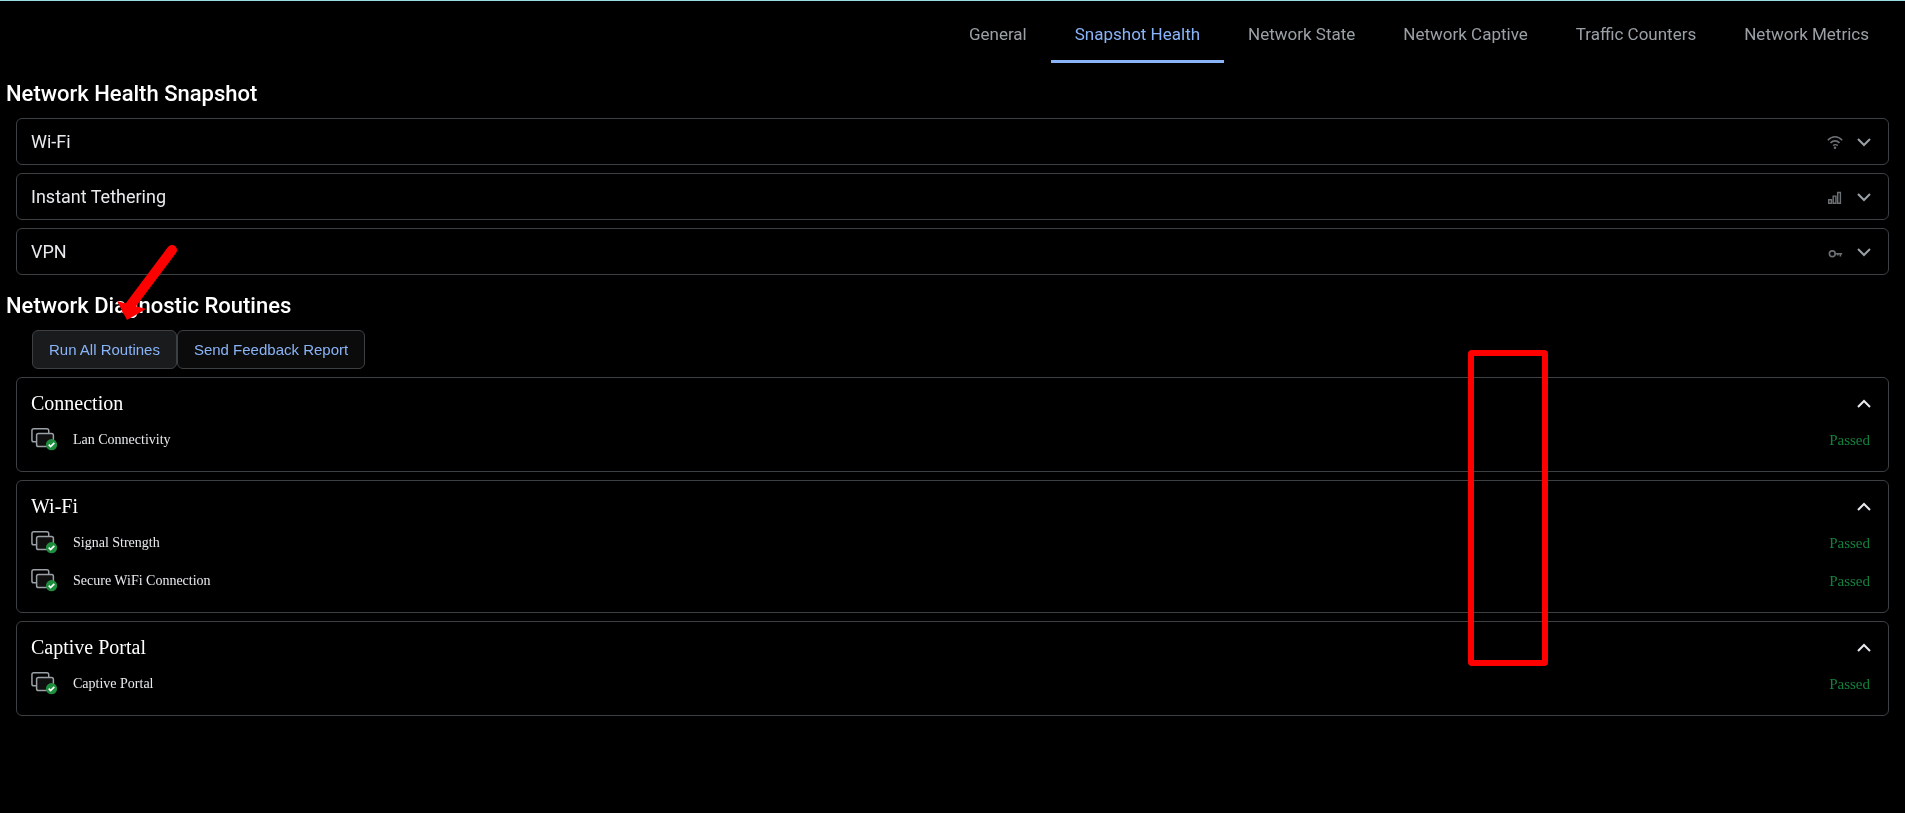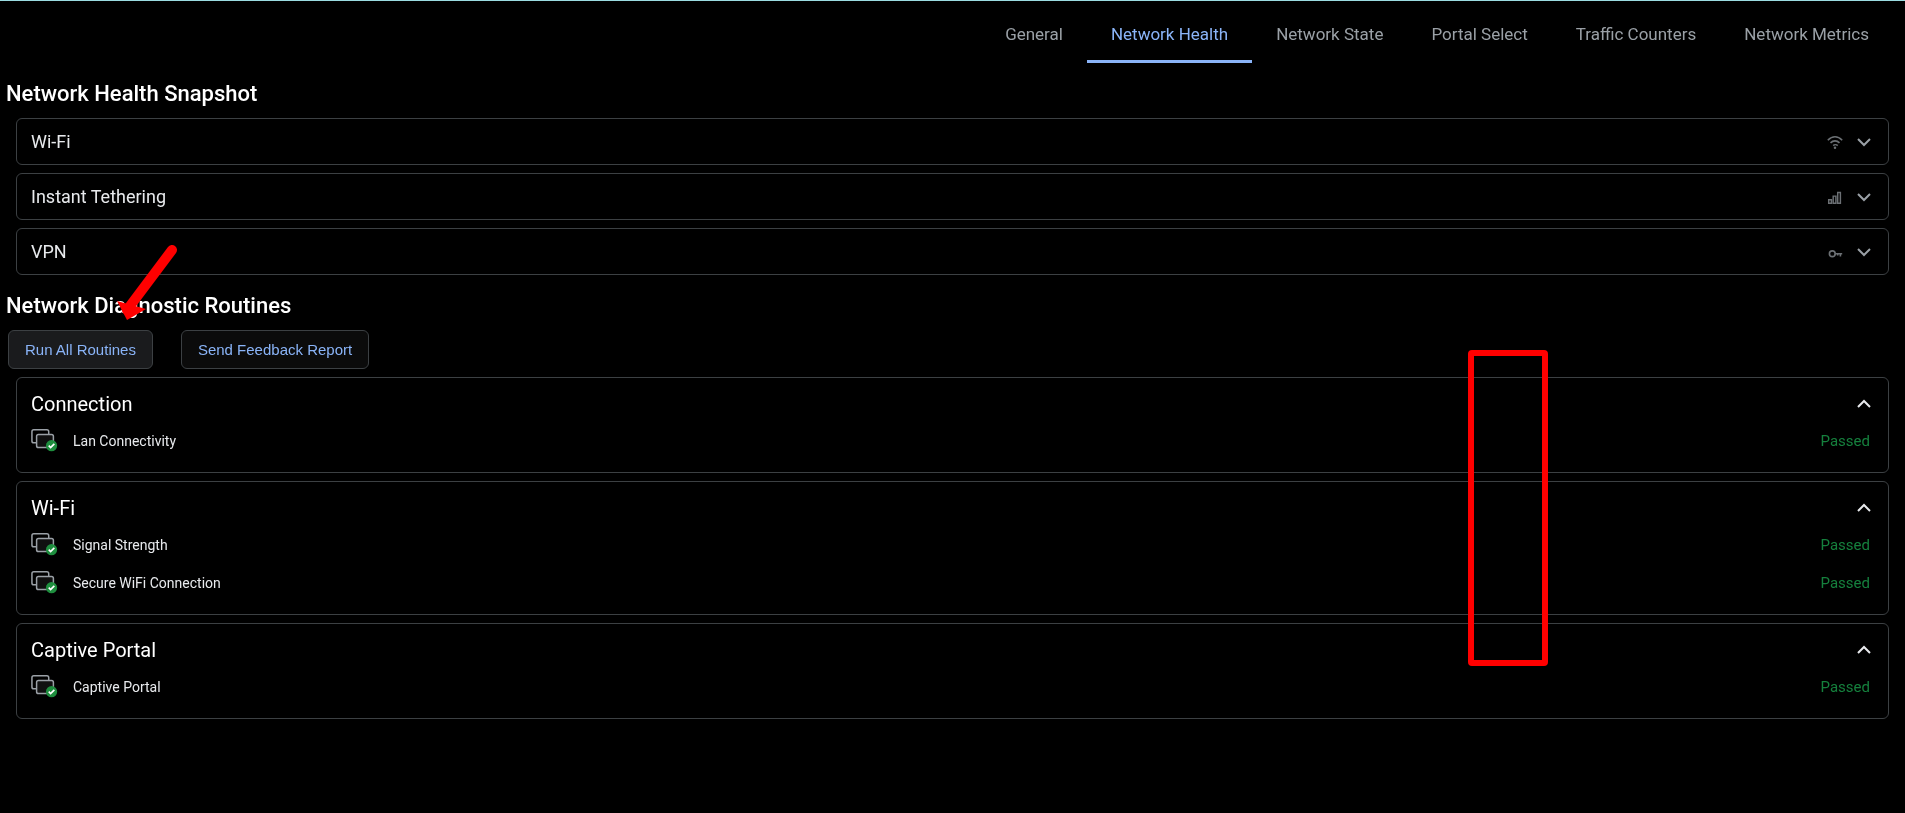--- a/index.html
+++ b/index.html
@@ -40,37 +40,38 @@
     display: flex;
     align-items: center;
     justify-content: space-between;
     cursor: pointer;
   }
   .panel-title { font-size: 18px; color: #e8eaed; }
   .panel-right { display: flex; align-items: center; gap: 10px; color: #9aa0a6; }
   .chev { width: 20px; height: 20px; }
   .mini-icon { width: 18px; height: 18px; opacity: .7; }
 
-  .btn-row { display: flex; gap: 28px; margin: 10px 16px 8px 8px; }
+  .btn-row { display: flex; gap: 0; margin: 10px 16px 8px 32px; }
   .btn {
     border: 1px solid #3c4043;
     border-radius: 6px;
     background: #0b0b0b;
     color: #8ab4f8;
     padding: 10px 16px;
     font-size: 15px;
     cursor: pointer;
   }
   .btn.primary { background: #1a1b1d; }
 
   .card {
     border: 1px solid #3c4043;
     border-radius: 6px;
     margin: 8px 16px;
     padding: 10px 14px 12px 14px;
+    font-family: Liberation Serif, serif;
   }
   .card-head {
     display: flex; align-items: center; justify-content: space-between;
     padding: 4px 0 6px 0;
   }
   .card-head .title { font-size: 20px; color: #fff; }
   .row {
     display: flex; align-items: center; justify-content: space-between;
     padding: 6px 0;
     gap: 7px;
@@ -125,23 +126,23 @@
       <rect x="1" y="1" width="18" height="14" rx="2" fill="none" stroke="#9aa0a6" stroke-width="1.6"></rect>
       <rect x="6" y="6" width="18" height="14" rx="2" fill="#101010" stroke="#9aa0a6" stroke-width="1.6"></rect>
       <circle cx="22" cy="18" r="6" fill="#1e8e3e"></circle>
       <path d="M19 18l2 2 4-4" fill="none" stroke="#fff" stroke-width="1.8"></path>
     </g>
   </defs>
 </svg>
 
 <div class="tabs">
   <div class="tab">General</div>
-  <div class="tab active">Network Health</div>
+  <div class="tab active">Snapshot Health</div>
   <div class="tab">Network State</div>
-  <div class="tab">Portal Select</div>
+  <div class="tab">Network Captive</div>
   <div class="tab">Traffic Counters</div>
   <div class="tab">Network Metrics</div>
 </div>
 
 <h2 class="section">Network Health Snapshot</h2>
 
 <div class="panel">
   <span class="panel-title">Wi-Fi</span>
   <span class="panel-right">
     <svg class="mini-icon" viewBox="0 0 20 20">

